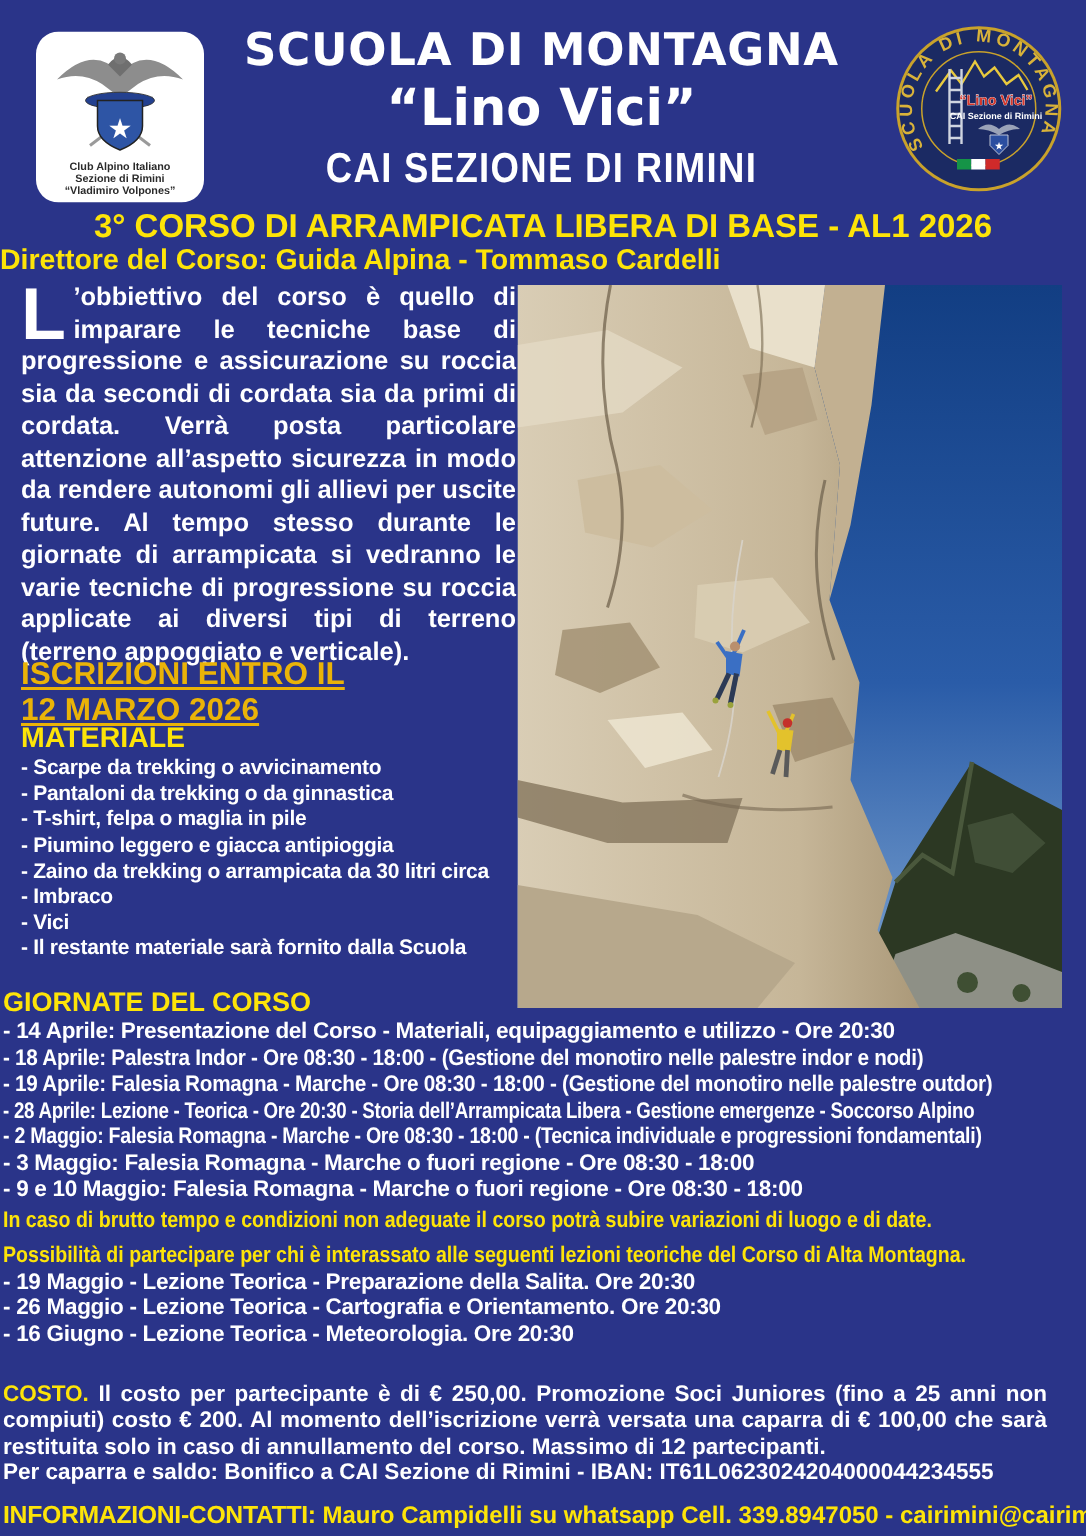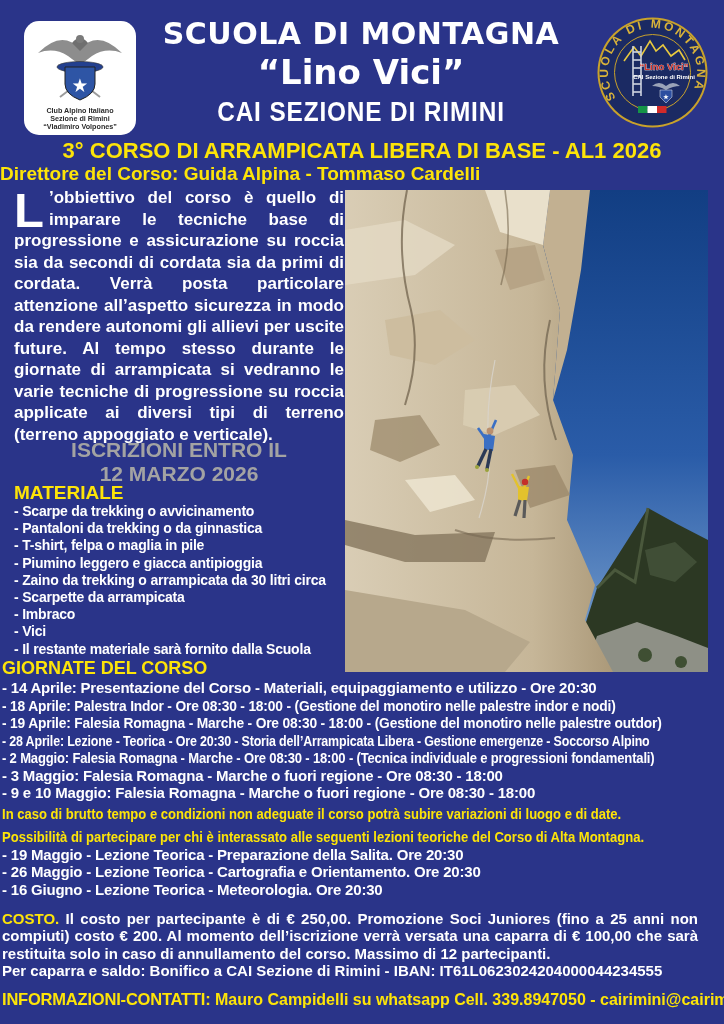--- a/index.html
+++ b/index.html
@@ -14,38 +14,38 @@
   .titles{position:absolute;left:138px;top:0;width:446px;text-align:center;}
   .t1{margin-top:17px;font-family:"DejaVu Sans",sans-serif;font-size:30px;line-height:34px;letter-spacing:.5px;}
   .t2{margin-top:2px;font-family:"DejaVu Sans",sans-serif;font-size:34px;line-height:38px;}
   .t3{margin-top:6px;font-family:"Liberation Sans",sans-serif;font-size:28px;line-height:30px;transform:scaleX(.87);transform-origin:center;letter-spacing:1px;}
   .course-title{position:absolute;left:0;top:139px;width:724px;text-align:center;color:#fde408;font-size:22px;line-height:24px;}
   .course-dir{position:absolute;left:0;top:163px;width:724px;color:#fde408;font-size:19px;line-height:21px;}
   
   .intro{position:absolute;left:14px;top:187px;width:330px;font-size:17px;line-height:21.5px;text-align:justify;}
   .dropcap{float:left;font-size:49px;line-height:38px;padding:4px 5px 0 0;}
   
-  .deadline{position:absolute;left:14px;top:438px;width:330px;text-align:center;color:#a3a3a3;font-size:21px;line-height:24px;}
+  .deadline{position:absolute;left:14px;top:438px;width:330px;color:#eab308;font-size:21px;line-height:24px;text-decoration:underline;}
   .materiale{position:absolute;left:14px;top:482px;width:345px;}
   .sec-h{color:#fde408;font-size:19px;line-height:21px;}
   .m-item{font-size:14px;line-height:17.2px;letter-spacing:-.2px;white-space:nowrap;}
   
   .photo{position:absolute;left:345px;top:190px;width:363px;height:482px;}
   .photo svg{display:block;}
   
   .bottom{position:absolute;left:2px;top:658px;width:696px;}
   .g-h{color:#fde408;font-size:18px;line-height:21px;}
   .g-line{font-size:15px;line-height:17.5px;letter-spacing:-.2px;white-space:nowrap;}
   .sq1{transform:scaleX(.92);transform-origin:left center;}
   .sq2{transform:scaleX(.87);transform-origin:left center;}
   .sq3{transform:scaleX(.83);transform-origin:left center;}
   .note{color:#fde408;font-size:15px;line-height:17.5px;white-space:nowrap;}
   .note-weather{margin-top:3px;}
   .note-alta{margin-top:6px;}
-  .costo{margin-top:12px;font-size:15px;line-height:17.3px;text-align:justify;}
+  .costo{margin-top:23px;font-size:15px;line-height:17.3px;text-align:justify;}
   .ylabel{color:#fde408;}
   .payment{font-size:15px;line-height:17.5px;white-space:nowrap;}
   .contacts{margin-top:11px;color:#fde408;font-size:16px;line-height:19px;white-space:nowrap;}
   .contacts .lab{font-size:16.5px;letter-spacing:-.2px;}
 </style>
 </head>
 <body>
 
 <div class="poster">
 
@@ -127,21 +127,20 @@
     <div>12 MARZO 2026</div>
   </div>
 
   <div class="materiale">
     <div class="sec-h">MATERIALE</div>
     <div class="m-item">- Scarpe da trekking o avvicinamento</div>
     <div class="m-item">- Pantaloni da trekking o da ginnastica</div>
     <div class="m-item">- T-shirt, felpa o maglia in pile</div>
     <div class="m-item">- Piumino leggero e giacca antipioggia</div>
     <div class="m-item">- Zaino da trekking o arrampicata da 30 litri circa</div>
-    <div class="m-item">- Scarpette da arrampicata</div>
     <div class="m-item">- Imbraco</div>
     <div class="m-item">- Vici</div>
     <div class="m-item">- Il restante materiale sarà fornito dalla Scuola</div>
   </div>
 
   <div class="photo">
     <svg width="363" height="482" viewBox="0 0 363 482">
       <defs>
         <linearGradient id="sky" x1="0" y1="0" x2="0" y2="1">
           <stop offset="0" stop-color="#123e83"></stop>

